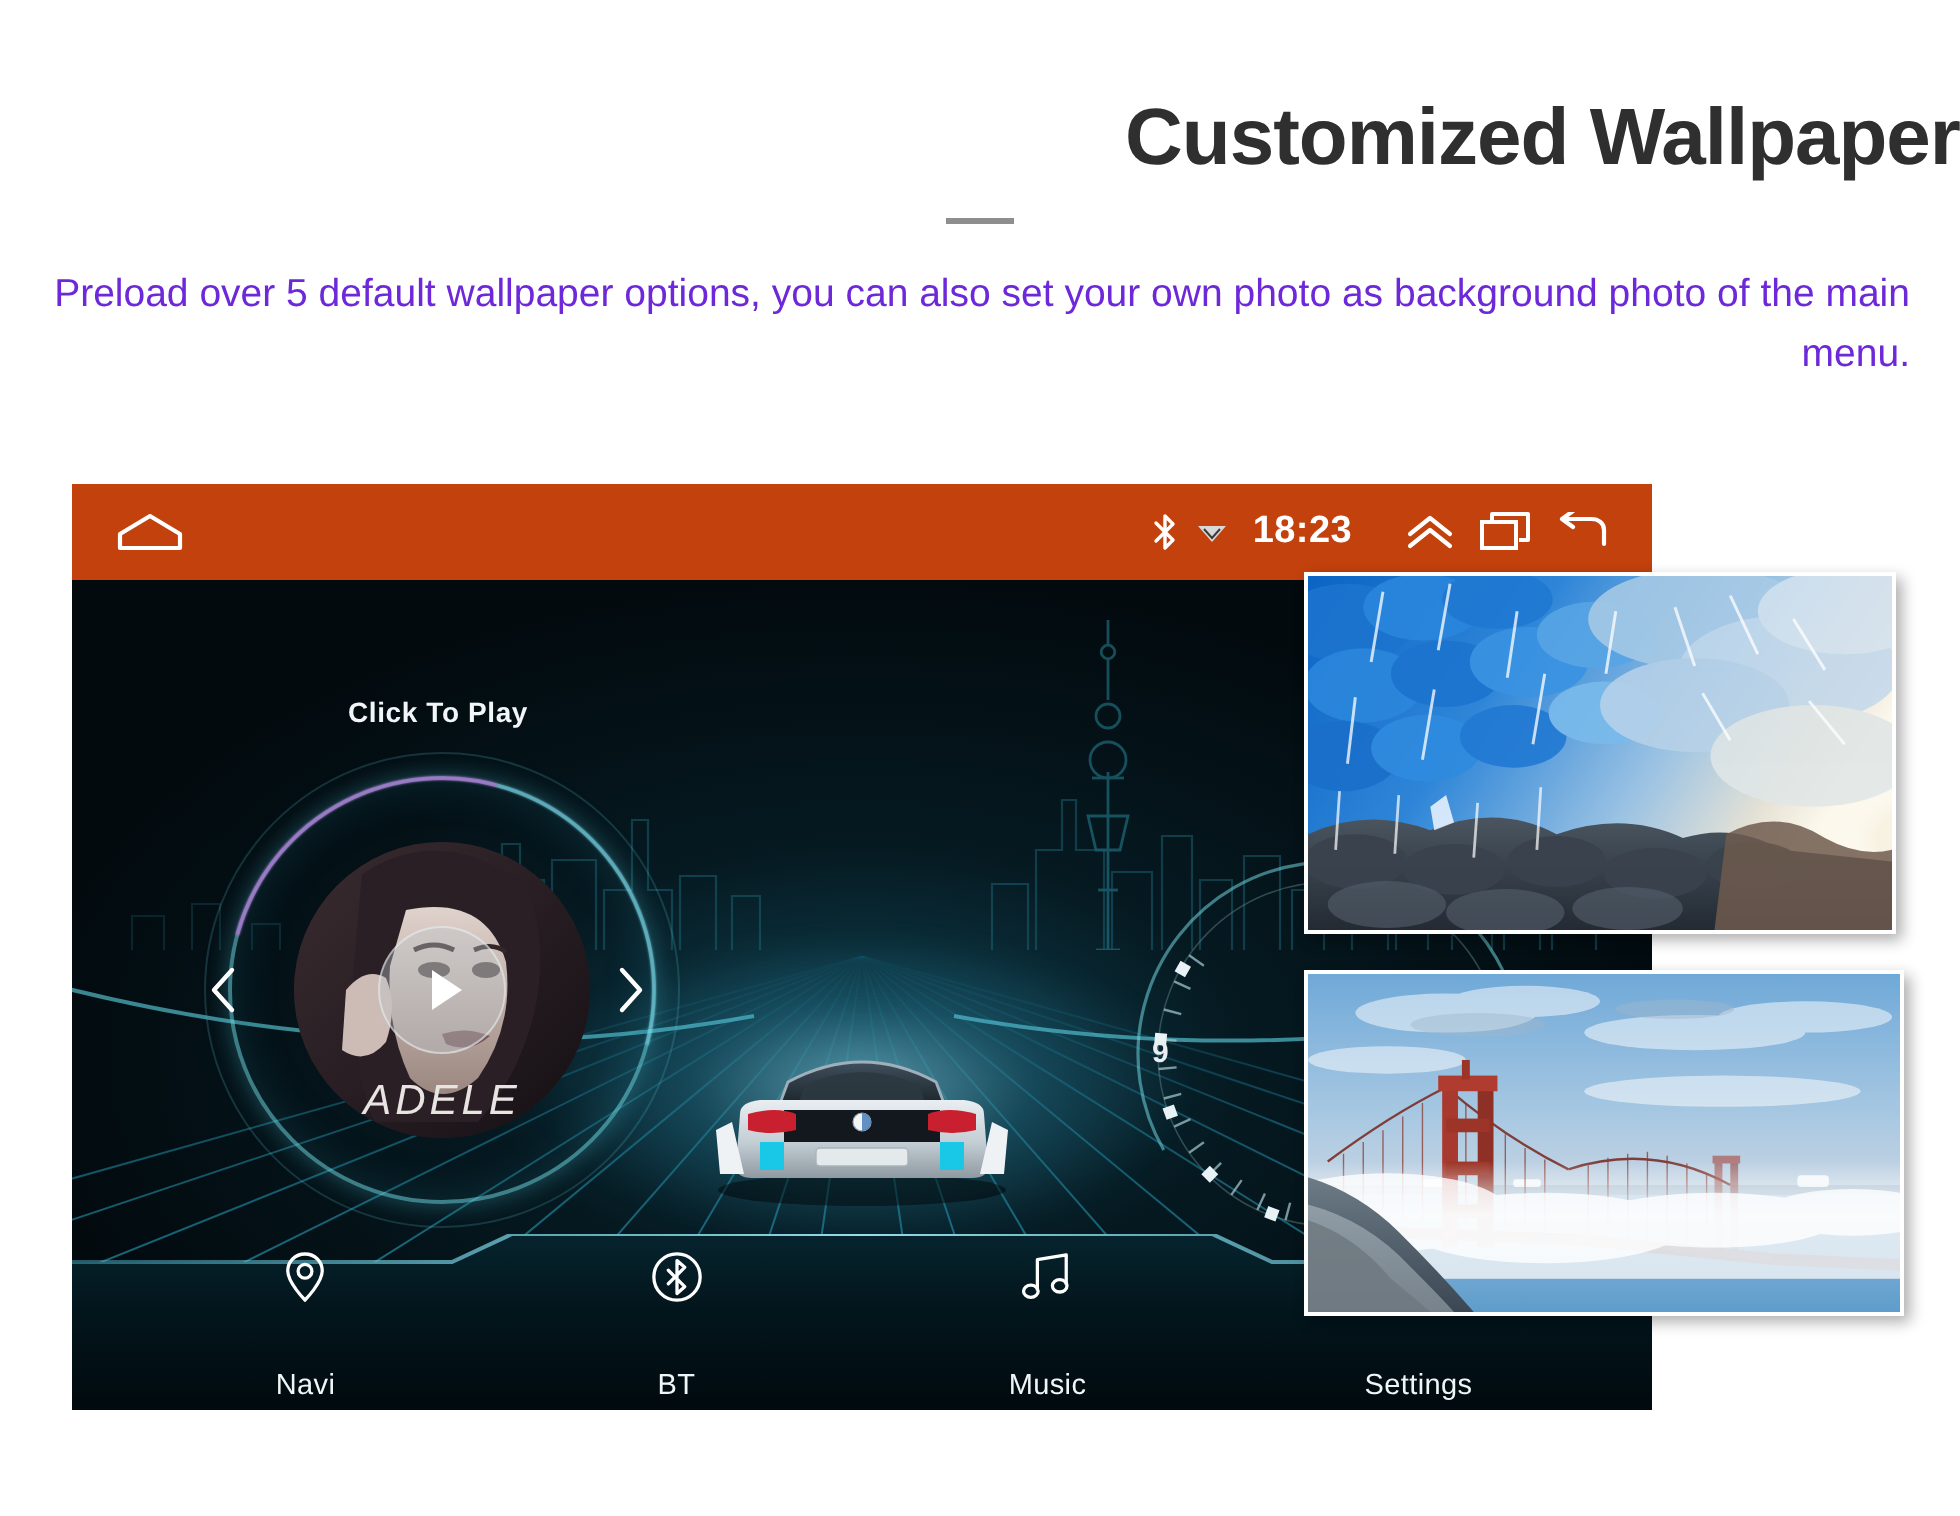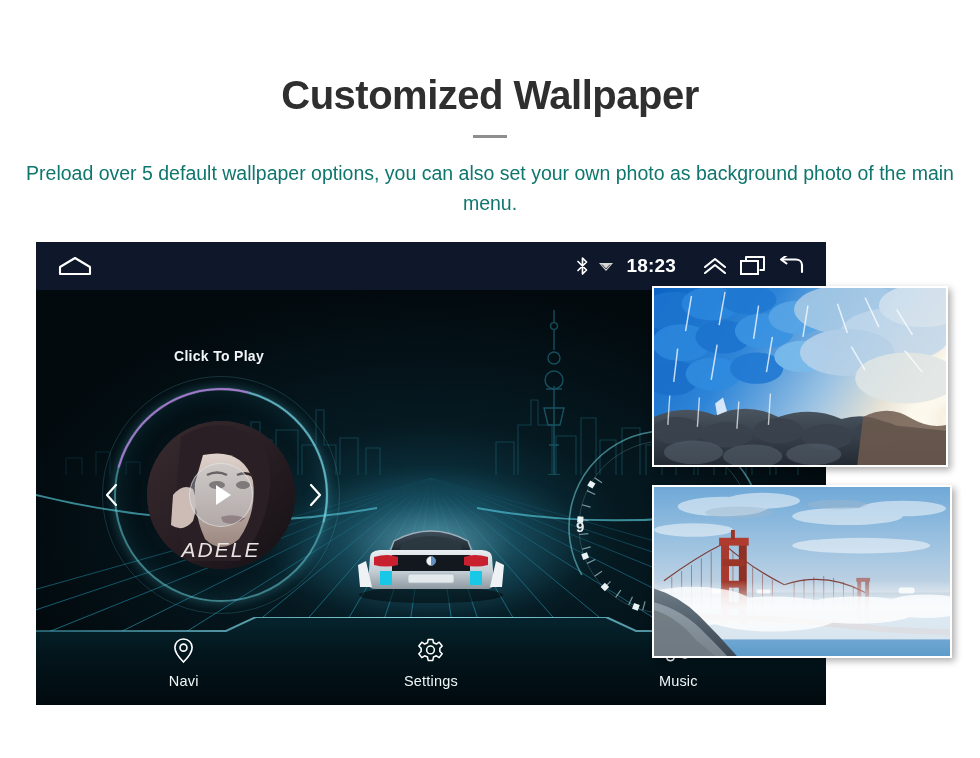--- a/index.html
+++ b/index.html
@@ -9,41 +9,41 @@
     height: 758px;
     background: #ffffff;
     font-family: "Liberation Sans", sans-serif;
     overflow: hidden;
     position: relative;
   }
 
   
   .page-header {
     width: 980px;
-    padding-top: 72px;
-    text-align: center;
+    padding-top: 46px;
+    text-align: right;
   }
   .page-title {
     font-size: 40px;
     font-weight: bold;
     color: #2f2f2f;
     letter-spacing: -0.5px;
     line-height: 1.15;
   }
   .title-rule {
     width: 34px;
     height: 3px;
     background: #8e8e8e;
     margin: 17px auto 0 auto;
   }
   .page-subtitle {
     margin: 20px auto 0 auto;
     width: 930px;
     font-size: 19.5px;
-    color: #0f766e;
+    color: #6d28d9;
     line-height: 1.55;
     font-weight: 400;
   }
 
   
   .head-unit {
     position: absolute;
     left: 36px;
     top: 242px;
     width: 790px;
@@ -51,21 +51,21 @@
     background: #000;
     overflow: hidden;
   }
 
   
   .status-bar {
     position: absolute;
     left: 0; top: 0;
     width: 100%;
     height: 48px;
-    background: #0f172a;
+    background: #c2410c;
     z-index: 40;
     display: flex;
     align-items: center;
   }
   .sb-home {
     margin-left: 22px;
     width: 34px; height: 20px;
   }
   .sb-right {
     margin-left: auto;
@@ -269,21 +269,21 @@
     width: 100%; height: 88px;
     display: flex;
     align-items: center;
     padding: 6px 24px 4px 24px;
   }
   .dock-item {
     flex: 1;
     display: flex;
     flex-direction: column;
     align-items: center;
-    justify-content: center;
+    justify-content: space-between;
     gap: 7px;
     height: 100%;
   }
   .dock-icon {
     width: 30px; height: 30px;
     display: flex; align-items: center; justify-content: center;
   }
   .dock-label {
     color: #f0f5f7;
     font-size: 14.5px;
@@ -603,41 +603,50 @@
           <div class="dock-icon">
             <svg viewBox="0 0 24 28" width="23" height="27">
               <path d="M12 2 C6.8 2 3 6 3 10.8 C3 17 12 26 12 26 C12 26 21 17 21 10.8 C21 6 17.2 2 12 2 Z" fill="none" stroke="#ffffff" stroke-width="1.7"></path>
               <circle cx="12" cy="11" r="3.6" fill="none" stroke="#ffffff" stroke-width="1.7"></circle>
             </svg>
           </div>
           <div class="dock-label">Navi</div>
         </div>
 
 
-
-
         <div class="dock-item">
           <div class="dock-icon">
             <svg viewBox="0 0 28 28" width="27" height="27">
-              <path d="M11.6 2.5 L16.4 2.5 L17.1 6 L20.1 7.3 L23 5.4 L26.1 9.4 L23.7 11.8 L23.7 15 L26.1 17.4 L23 21.4 L20.1 19.5 L17.1 20.8 L16.4 24.3 L11.6 24.3 L10.9 20.8 L7.9 19.5 L5 21.4 L1.9 17.4 L4.3 15 L4.3 11.8 L1.9 9.4 L5 5.4 L7.9 7.3 L10.9 6 Z" fill="none" stroke="#ffffff" stroke-width="1.6" stroke-linejoin="round"></path>
-              <circle cx="14" cy="13.4" r="4" fill="none" stroke="#ffffff" stroke-width="1.6"></circle>
+              <circle cx="14" cy="14" r="12" fill="none" stroke="#ffffff" stroke-width="1.7"></circle>
+              <path d="M9.5 10.5 L18 19 L14 22.5 L14 5.5 L18 9 L9.5 17.5" fill="none" stroke="#ffffff" stroke-width="1.7" stroke-linejoin="round" stroke-linecap="round"></path>
             </svg>
           </div>
-          <div class="dock-label">Settings</div>
+          <div class="dock-label">BT</div>
         </div>
+
 
         <div class="dock-item">
           <div class="dock-icon">
             <svg viewBox="0 0 28 26" width="27" height="25">
               <path d="M9 20 L9 4 L24 1.5 L24 17" fill="none" stroke="#ffffff" stroke-width="1.7" stroke-linejoin="round"></path>
               <ellipse cx="5.6" cy="20.4" rx="3.8" ry="3.2" fill="none" stroke="#ffffff" stroke-width="1.7"></ellipse>
               <ellipse cx="20.6" cy="17.6" rx="3.8" ry="3.2" fill="none" stroke="#ffffff" stroke-width="1.7"></ellipse>
             </svg>
           </div>
           <div class="dock-label">Music</div>
+        </div>
+
+        <div class="dock-item">
+          <div class="dock-icon">
+            <svg viewBox="0 0 28 28" width="27" height="27">
+              <path d="M11.6 2.5 L16.4 2.5 L17.1 6 L20.1 7.3 L23 5.4 L26.1 9.4 L23.7 11.8 L23.7 15 L26.1 17.4 L23 21.4 L20.1 19.5 L17.1 20.8 L16.4 24.3 L11.6 24.3 L10.9 20.8 L7.9 19.5 L5 21.4 L1.9 17.4 L4.3 15 L4.3 11.8 L1.9 9.4 L5 5.4 L7.9 7.3 L10.9 6 Z" fill="none" stroke="#ffffff" stroke-width="1.6" stroke-linejoin="round"></path>
+              <circle cx="14" cy="13.4" r="4" fill="none" stroke="#ffffff" stroke-width="1.6"></circle>
+            </svg>
+          </div>
+          <div class="dock-label">Settings</div>
         </div>
 
       </div>
     </div>
 
   </div>
 </div>
 
 <div class="thumb thumb-ice">
   <svg viewBox="0 0 296 181" preserveAspectRatio="none">

